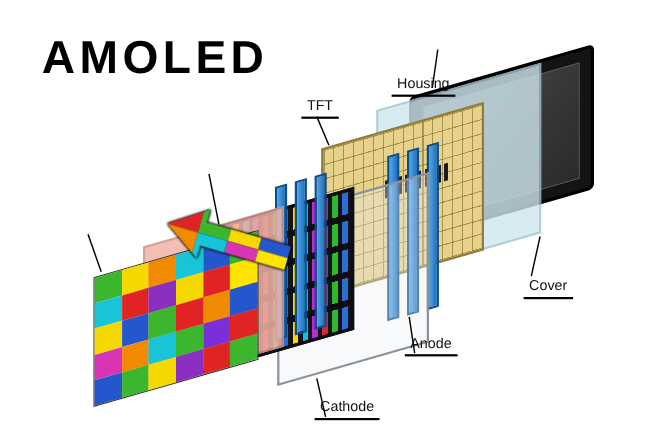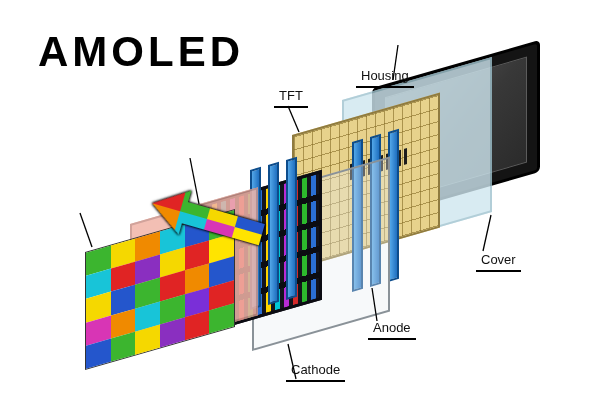--- a/index.html
+++ b/index.html
@@ -153,16 +153,16 @@
         <div style="background: rgb(240, 138, 0);"></div>
         <div style="background: rgb(24, 196, 216);"></div>
         <div style="background: rgb(216, 53, 181);"></div>
         <div style="background: rgb(255, 228, 0);"></div>
       </div>
   </div>
 
   <div class="label" style="left:274px;top:88px;"><span>TFT</span></div>
   <div class="label" style="left:356px;top:24px;margin-top:44px;"><span>Housing</span></div>
   <div class="label" style="left:476px;top:252px;"><span>Cover</span></div>
-  <div class="label" style="left:368px;top:320px;"><span>Anode</span></div>
+  <div class="label" style="left:368px;top:304px;"><span>Anode</span></div>
   <div class="label" style="left:286px;top:362px;"><span>Cathode</span></div>
 
 </div>
 
 </body></html>

